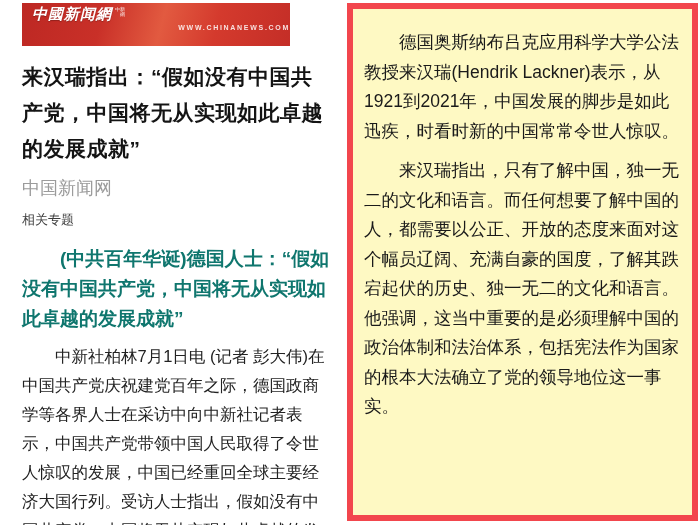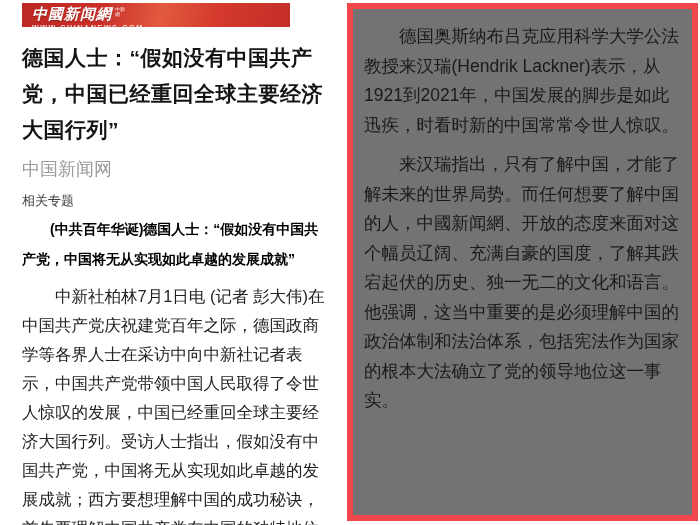--- a/index.html
+++ b/index.html
@@ -9,23 +9,24 @@
     background: #ffffff;
     font-family: "Liberation Sans", sans-serif;
     overflow: hidden;
   }
   .page { position: relative; width: 700px; height: 525px; }
 
   
   .left-col { position: absolute; left: 22px; top: 3px; width: 312px; }
 
   .banner {
-    width: 268px; height: 24px;
+    width: 268px; height: 43px;
     background: linear-gradient(105deg, #bd2823 0%, #c93028 30%, #e25a40 52%, #d43a2d 72%, #c42e27 100%);
     padding: 4px 0 0 10px;
+    text-align: right;
   }
   .logo-row { display: flex; align-items: flex-start; line-height: 1; }
   .logo-text {
     color: #ffffff; font-size: 15px; font-weight: bold; font-style: italic;
     font-family: "DejaVu Serif", serif; letter-spacing: 1px;
     text-shadow: 0 1px 1px rgba(0,0,0,.25);
     white-space: nowrap;
   }
   .logo-seal {
     color: rgba(255,255,255,.9); font-size: 5px; line-height: 5px;
@@ -42,37 +43,37 @@
     line-height: 36px; letter-spacing: .5px;
   }
   .source { margin-top: 9px;  font-size: 18px; color: #9b9b9b; }
   .date   { margin-top: 4px;  font-size: 13px; color: #9b9b9b; }
 
   .related { margin-top: 11px; font-size: 13px; display: flex; align-items: baseline; }
   .related-label { color: #3d3d3d; margin-right: 14px; }
   .related-link  { color: #2d2d8f; font-weight: 600; text-decoration: underline; cursor: pointer; }
 
   .lead {
-    margin-top: 4px; width: 310px;
-    font-size: 14px; font-weight: bold; color: #000000;
+    margin-top: 15px; width: 310px;
+    font-size: 19px; font-weight: bold; color: #0f766e;
     line-height: 30px; text-indent: 2em;
   }
   .body-par {
     margin-top: 8px; width: 310px;
     font-size: 16.5px; color: #222222;
     line-height: 29px; text-indent: 2em;
   }
 
   
   .panel {
     position: absolute; left: 347px; top: 3px;
     width: 351px; height: 518px;
     border: 6px solid #f2464d;
-    background: #737373;
-    padding: 13px 12px 0 11px;
+    background: #fef9c3;
+    padding: 19px 12px 0 11px;
   }
   .panel p {
     margin: 0; font-size: 17.5px; color: #1a1a1a; line-height: 29.5px;
   }
   .panel p.indent { text-indent: 2em; }
   .panel p.gap-top { margin-top: 10px; }
 </style>
 </head>
 <body>
 
@@ -81,32 +82,32 @@
   <div class="left-col">
 
     <div class="banner">
       <div class="logo-row">
         <span class="logo-text">中國新闻網</span>
         <span class="logo-seal">中新網</span>
       </div>
       <div class="logo-url">WWW.CHINANEWS.COM</div>
     </div>
 
-    <div class="title">德国人士：“假如没有中国共产党，中国已经重回全球主要经济大国行列”</div>
+    <div class="title">来汉瑞指出：“假如没有中国共产党，中国将无从实现如此卓越的发展成就”</div>
 
     <div class="source">中国新闻网</div>
 
     <div class="related">
       <span class="related-label">相关专题</span>
     </div>
 
     <div class="lead">(中共百年华诞)德国人士：“假如没有中国共产党，中国将无从实现如此卓越的发展成就”</div>
 
     <div class="body-par">中新社柏林7月1日电 (记者 彭大伟)在中国共产党庆祝建党百年之际，德国政商学等各界人士在采访中向中新社记者表示，中国共产党带领中国人民取得了令世人惊叹的发展，中国已经重回全球主要经济大国行列。受访人士指出，假如没有中国共产党，中国将无从实现如此卓越的发展成就；西方要想理解中国的成功秘诀，首先要理解中国共产党在中国的独特地位和作用。</div>
 
   </div>
 
   <div class="panel">
     <p class="indent">德国奥斯纳布吕克应用科学大学公法教授来汉瑞(Hendrik Lackner)表示，从1921到2021年，中国发展的脚步是如此迅疾，时看时新的中国常常令世人惊叹。</p>
-    <p class="indent gap-top">来汉瑞指出，只有了解中国，才能了解未来的世界局势。而任何想要了解中国的人，中國新闻網、开放的态度来面对这个幅员辽阔、充满自豪的国度，了解其跌宕起伏的历史、独一无二的文化和语言。他强调，这当中重要的是必须理解中国的政治体制和法治体系，包括宪法作为国家的根本大法确立了党的领导地位这一事实。</p>
+    <p class="indent gap-top">来汉瑞指出，只有了解中国，独一无二的文化和语言。而任何想要了解中国的人，都需要以公正、开放的态度来面对这个幅员辽阔、充满自豪的国度，了解其跌宕起伏的历史、独一无二的文化和语言。他强调，这当中重要的是必须理解中国的政治体制和法治体系，包括宪法作为国家的根本大法确立了党的领导地位这一事实。</p>
   </div>
 
 </div>
 
 </body></html>

